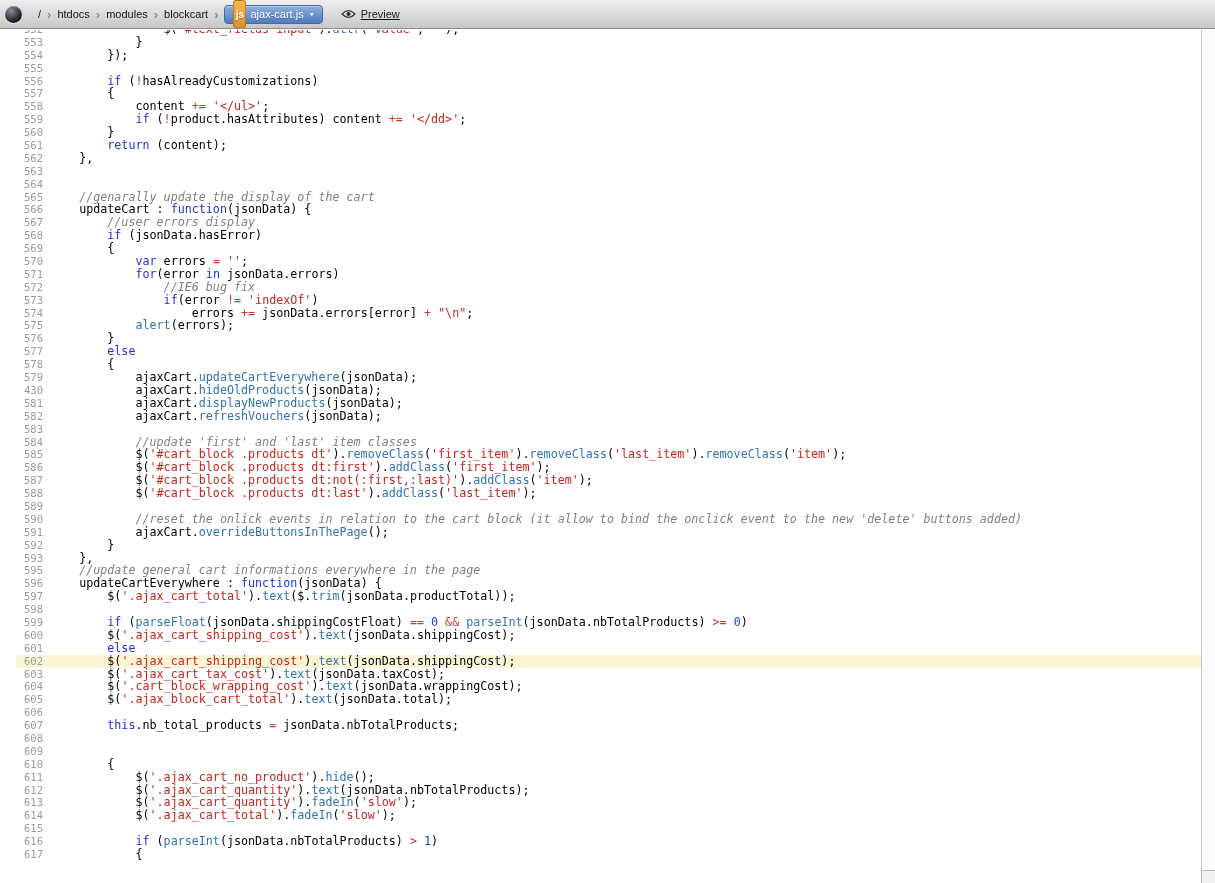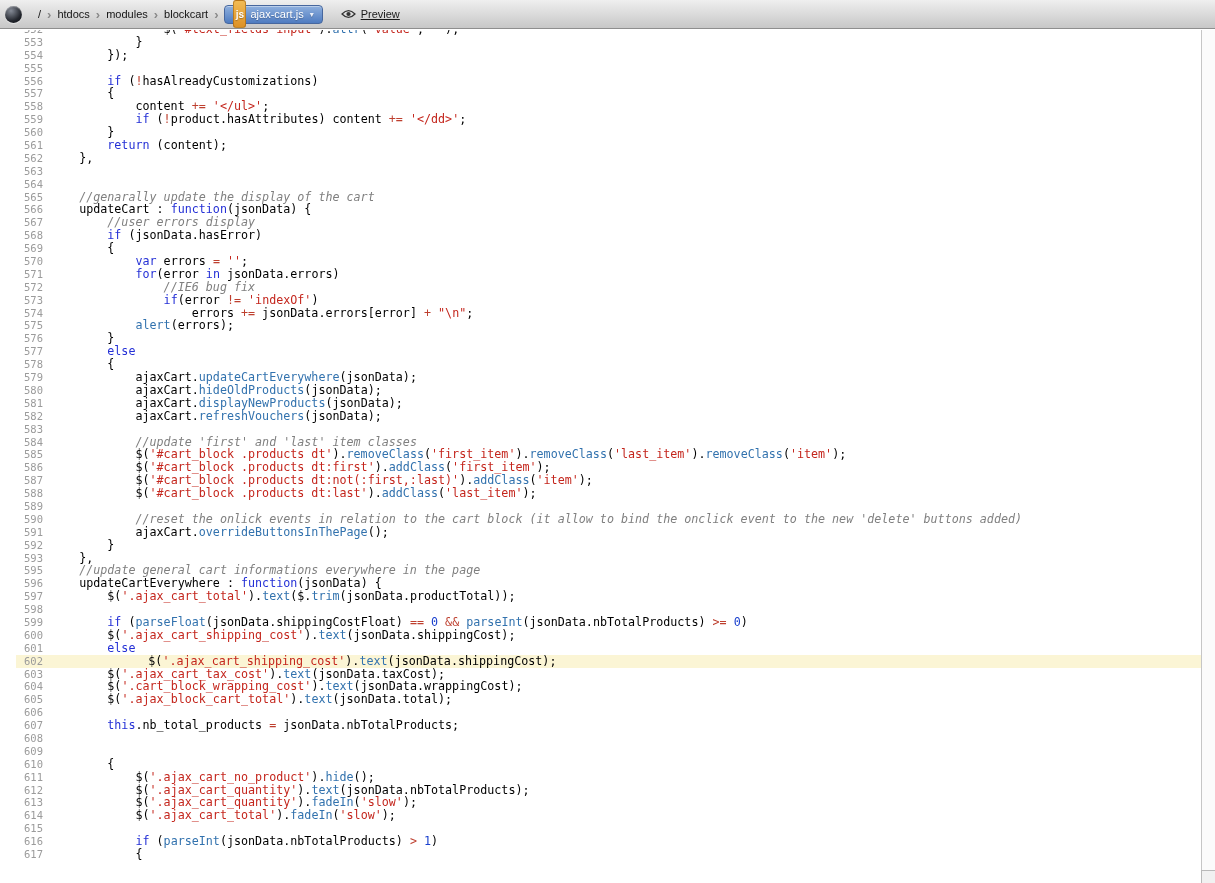--- a/index.html
+++ b/index.html
@@ -51,21 +51,21 @@
   .editor{
     position:absolute;top:30px;left:0;right:14px;bottom:0;
     overflow:hidden;background:#fff;padding-left:16px;
   }
   .lines{
     margin-top:-7px;
     font-family:"DejaVu Sans Mono",monospace;
     font-size:11.7px;
   }
   .row{display:flex;height:12.9px;line-height:12.9px;}
-  .row.active{background:var(--active-line,#FBF5D5);gap:41px;}
+  .row.active{background:var(--active-line,#FBF5D5);}
   .ln{
     flex:0 0 30px;text-align:right;padding-right:3px;box-sizing:border-box;
     color:#9B9B9B;font-size:10.5px;
   }
   .codeline{white-space:pre;padding-left:5px;}
 
   .tk-p  {color:var(--tk-p,#000000);}
   .tk-kw {color:var(--tk-kw,#2430D6);}
   .tk-str{color:var(--tk-str,#C4261D);}
   .tk-com{color:var(--tk-com,#7F7F7F);font-style:italic;}
@@ -227,21 +227,21 @@
       </div>
       <div class="row">
         <span class="ln">578</span>
         <span class="codeline"><span class="tk-p">        {</span></span>
       </div>
       <div class="row">
         <span class="ln">579</span>
         <span class="codeline"><span class="tk-p">            ajaxCart.</span><span class="tk-fn">updateCartEverywhere</span><span class="tk-p">(jsonData);</span></span>
       </div>
       <div class="row">
-        <span class="ln">580</span>
+        <span class="ln">430</span>
         <span class="codeline"><span class="tk-p">            ajaxCart.</span><span class="tk-fn">hideOldProducts</span><span class="tk-p">(jsonData);</span></span>
       </div>
       <div class="row">
         <span class="ln">581</span>
         <span class="codeline"><span class="tk-p">            ajaxCart.</span><span class="tk-fn">displayNewProducts</span><span class="tk-p">(jsonData);</span></span>
       </div>
       <div class="row">
         <span class="ln">582</span>
         <span class="codeline"><span class="tk-p">            ajaxCart.</span><span class="tk-fn">refreshVouchers</span><span class="tk-p">(jsonData);</span></span>
       </div>

